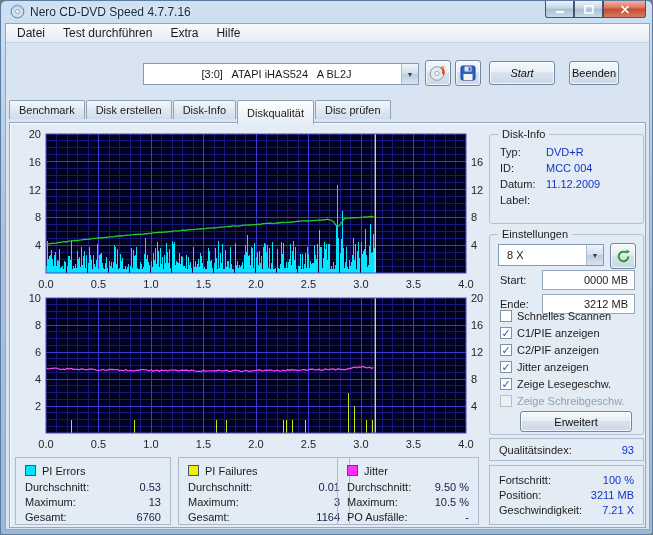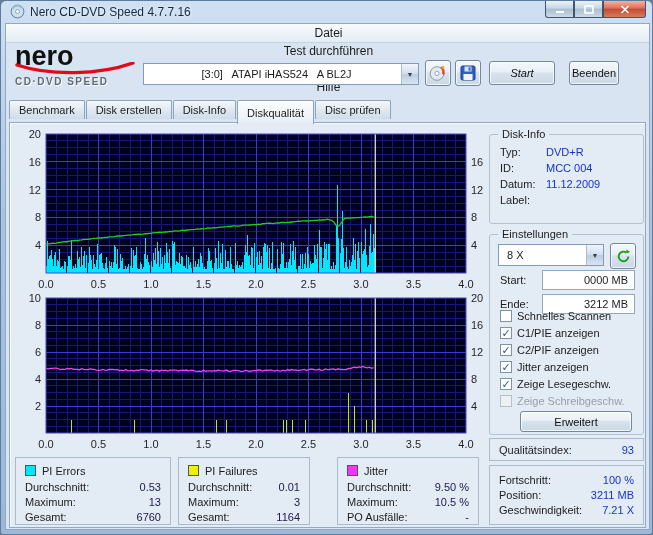--- a/index.html
+++ b/index.html
@@ -21,21 +21,21 @@
   .wbtn.min { border-radius:0 0 0 3px; }
   .wbtn.close { width:43px; border-radius:0 0 3px 0;
           background:linear-gradient(#f3b2a0,#dd7058 45%,#c24b30 50%,#d67a5e); }
 
   
   .client { position:absolute; left:4px; top:22px; width:645px; height:507px;
             background:#d8e4f1; border:1px solid #8fa9c4; }
 
   .menubar { position:absolute; left:5px; top:23px; width:643px; height:19px;
              display:flex; align-items:center; padding-left:2px;
-             background:linear-gradient(#f9fbfd,#e4ecf4); border-bottom:1px solid #c6d3e0;flex-direction:column; }
+             background:linear-gradient(#f9fbfd,#e4ecf4); border-bottom:1px solid #c6d3e0; }
   .menu-item { padding:2px 9px; font-size:12px; }
 
   
   .nero-logo { position:absolute; left:14px; top:43px; width:122px; }
   .nero-word { font-size:27px; font-weight:bold; line-height:24px; color:#101010; letter-spacing:0; }
   .nero-swoosh { display:block; margin-top:-6px; }
   .nero-sub { font-size:10px; font-weight:bold; color:#5f6a76; letter-spacing:1.5px;
               text-shadow:1px 1px 0 #fff; margin-top:1px; }
 
   .combo { position:absolute; display:flex; align-items:center; background:#fff;
@@ -144,27 +144,20 @@
 
   <div class="client"></div>
 
   <div class="menubar">
       <div class="menu-item">Datei</div>
       <div class="menu-item">Test durchführen</div>
       <div class="menu-item">Extra</div>
       <div class="menu-item">Hilfe</div>
     </div>
 
-  <div class="nero-logo">
-    <div class="nero-word">nero</div>
-    <svg class="nero-swoosh" width="120" height="13" viewBox="0 0 120 13">
-      <path d="M2 3 C 35 14, 85 13, 118 1" fill="none" stroke="#e00a18" stroke-width="3.4" stroke-linecap="round"></path>
-    </svg>
-    <div class="nero-sub">CD·DVD SPEED</div>
-  </div>
 
   <div class="combo drive-combo">
     <span class="combo-text">[3:0]   ATAPI iHAS524   A BL2J</span>
     <span class="combo-btn">▼</span>
   </div>
 
   <div class="pbtn ibtn1">
     <svg width="18" height="18" viewBox="0 0 18 18">
       <circle cx="8" cy="9.5" r="6.8" fill="#e2eaf1" stroke="#8899aa"></circle>
       <circle cx="8" cy="9.5" r="2.1" fill="#fff" stroke="#99a8b8"></circle>
@@ -360,21 +353,21 @@
         </div>
         <div class="kv2">
           <span class="k2">Maximum:</span>
           <span class="v2">13</span>
         </div>
         <div class="kv2">
           <span class="k2">Gesamt:</span>
           <span class="v2">6760</span>
         </div>
       </div>
-      <div class="statbox" style="left: 177px; width: 132px;">
+      <div class="statbox" style="left: 177px; width: 172px;">
         <div class="sb-head">
           <span class="swatch" style="background: rgb(240, 240, 0);"></span>
           <span class="sb-title">PI Failures</span>
         </div>
         <div class="kv2">
           <span class="k2">Durchschnitt:</span>
           <span class="v2">0.01</span>
         </div>
         <div class="kv2">
           <span class="k2">Maximum:</span>

